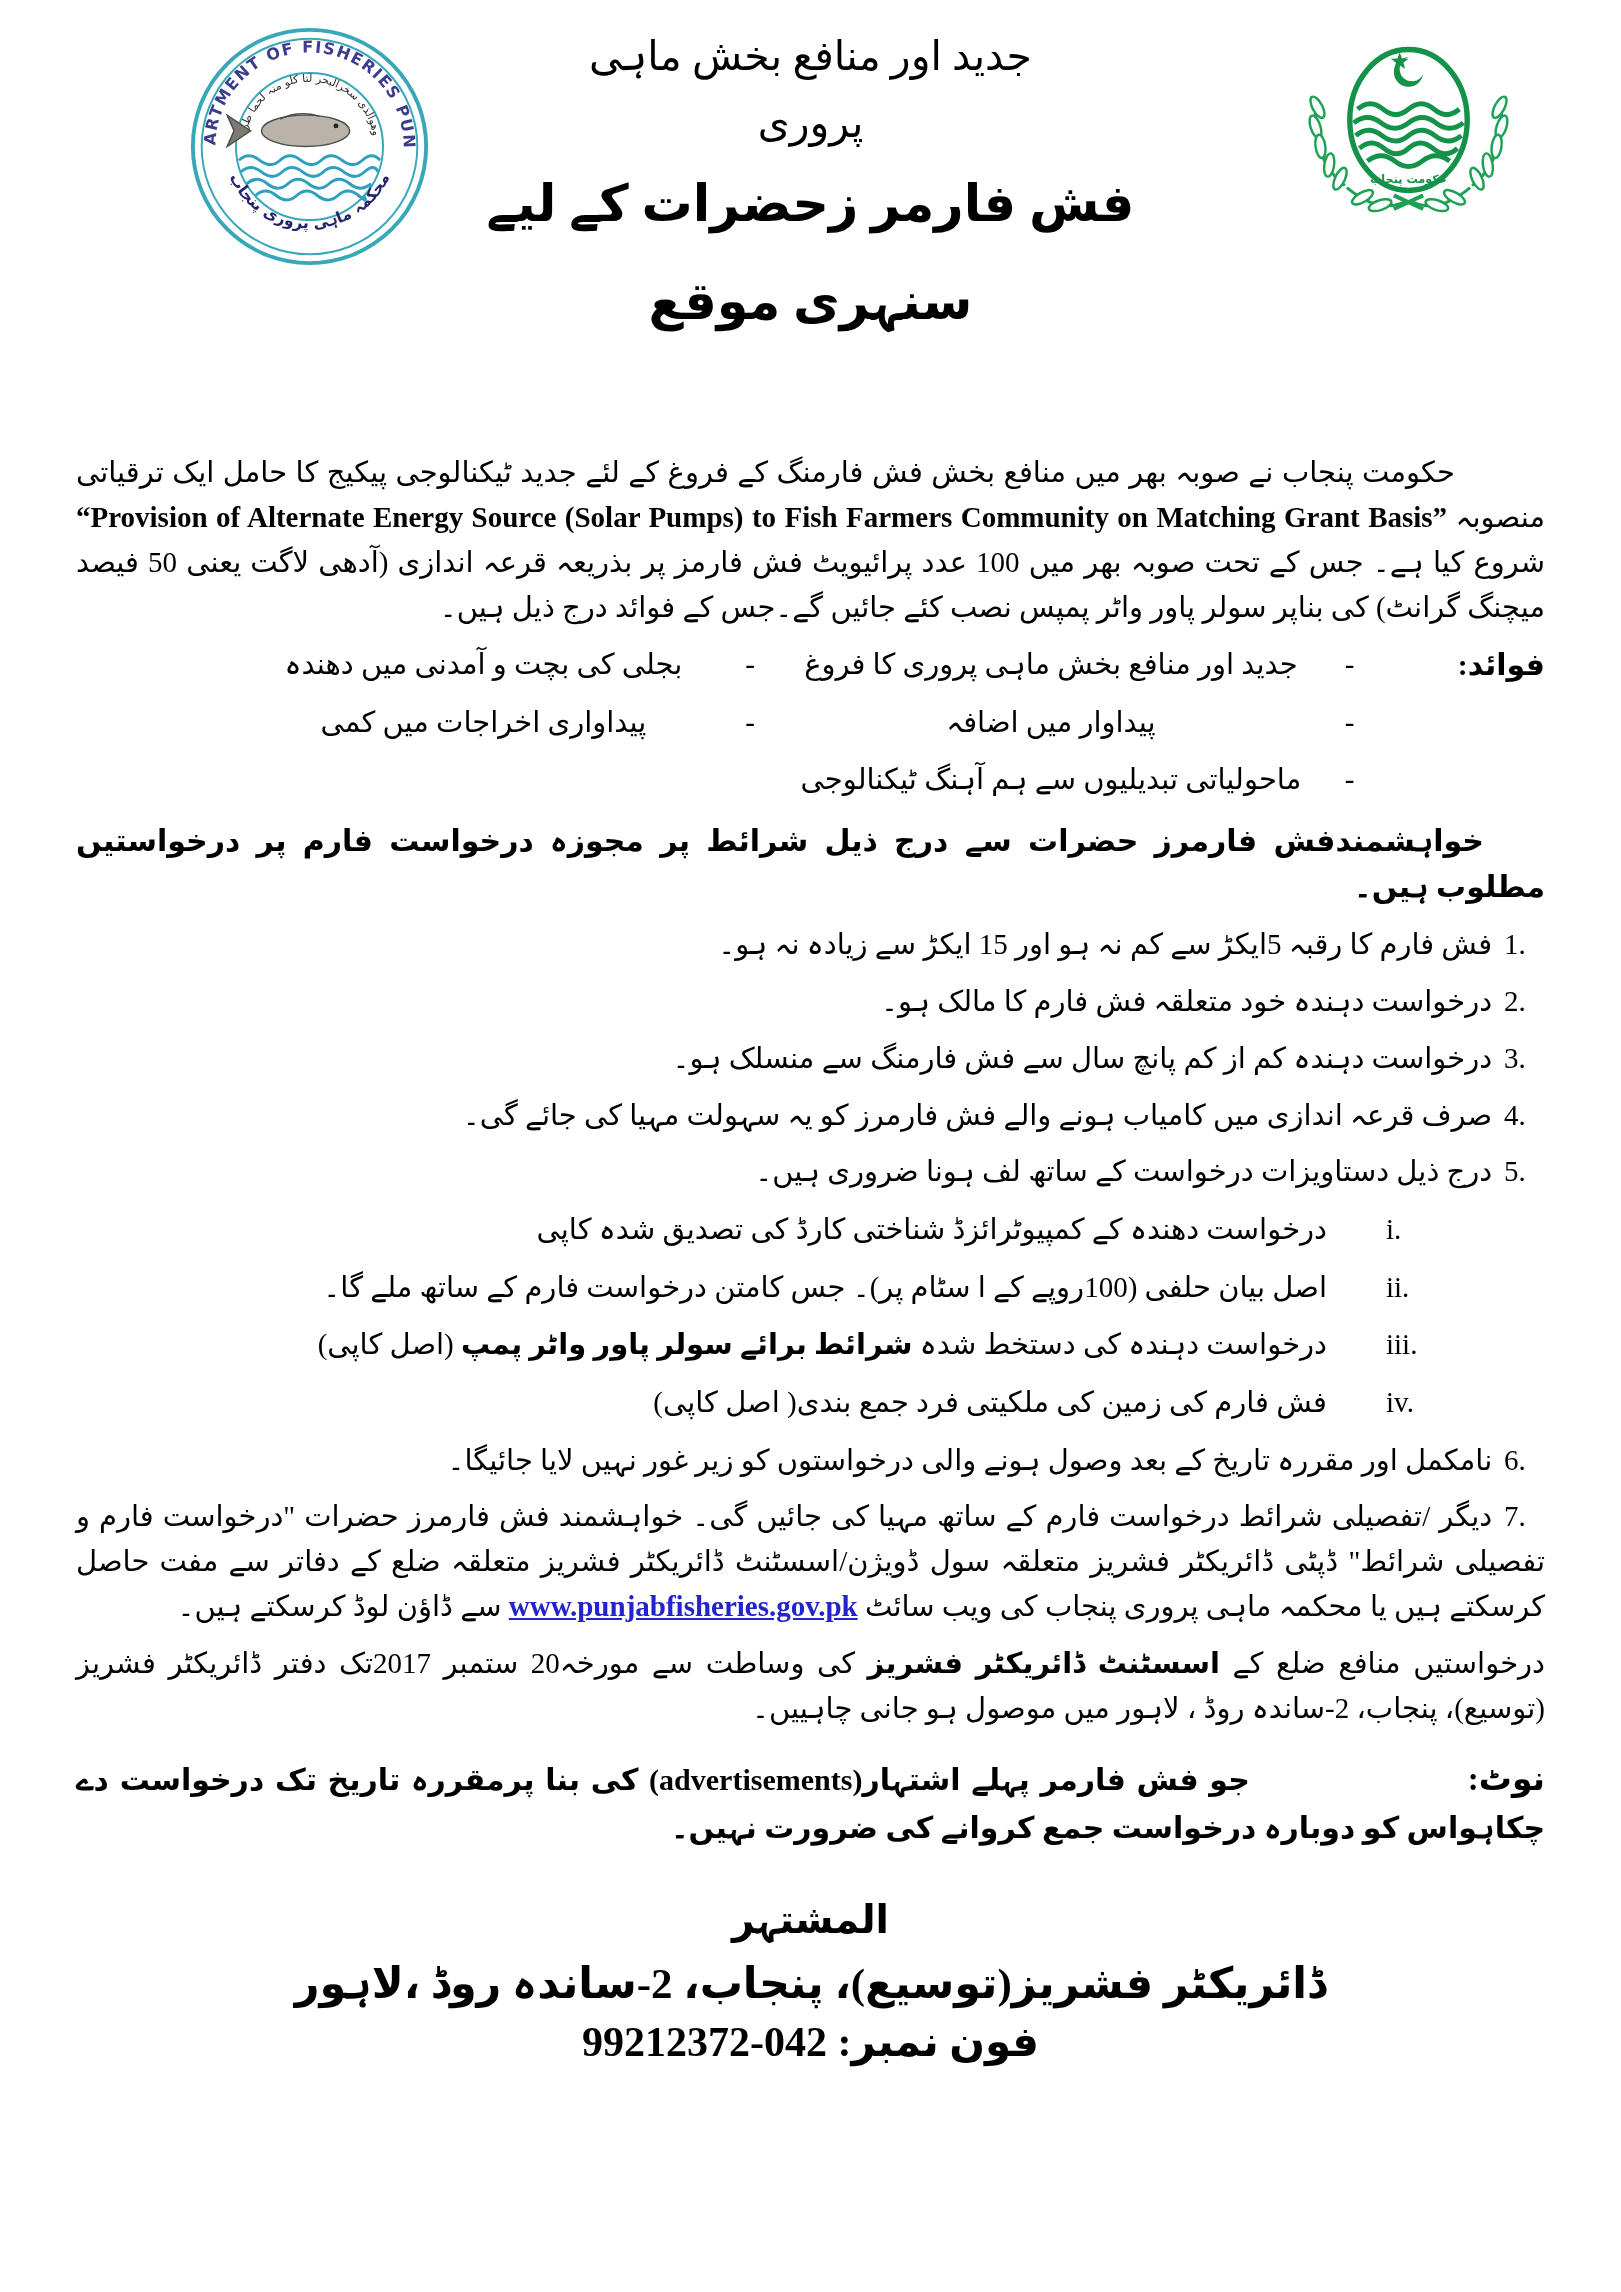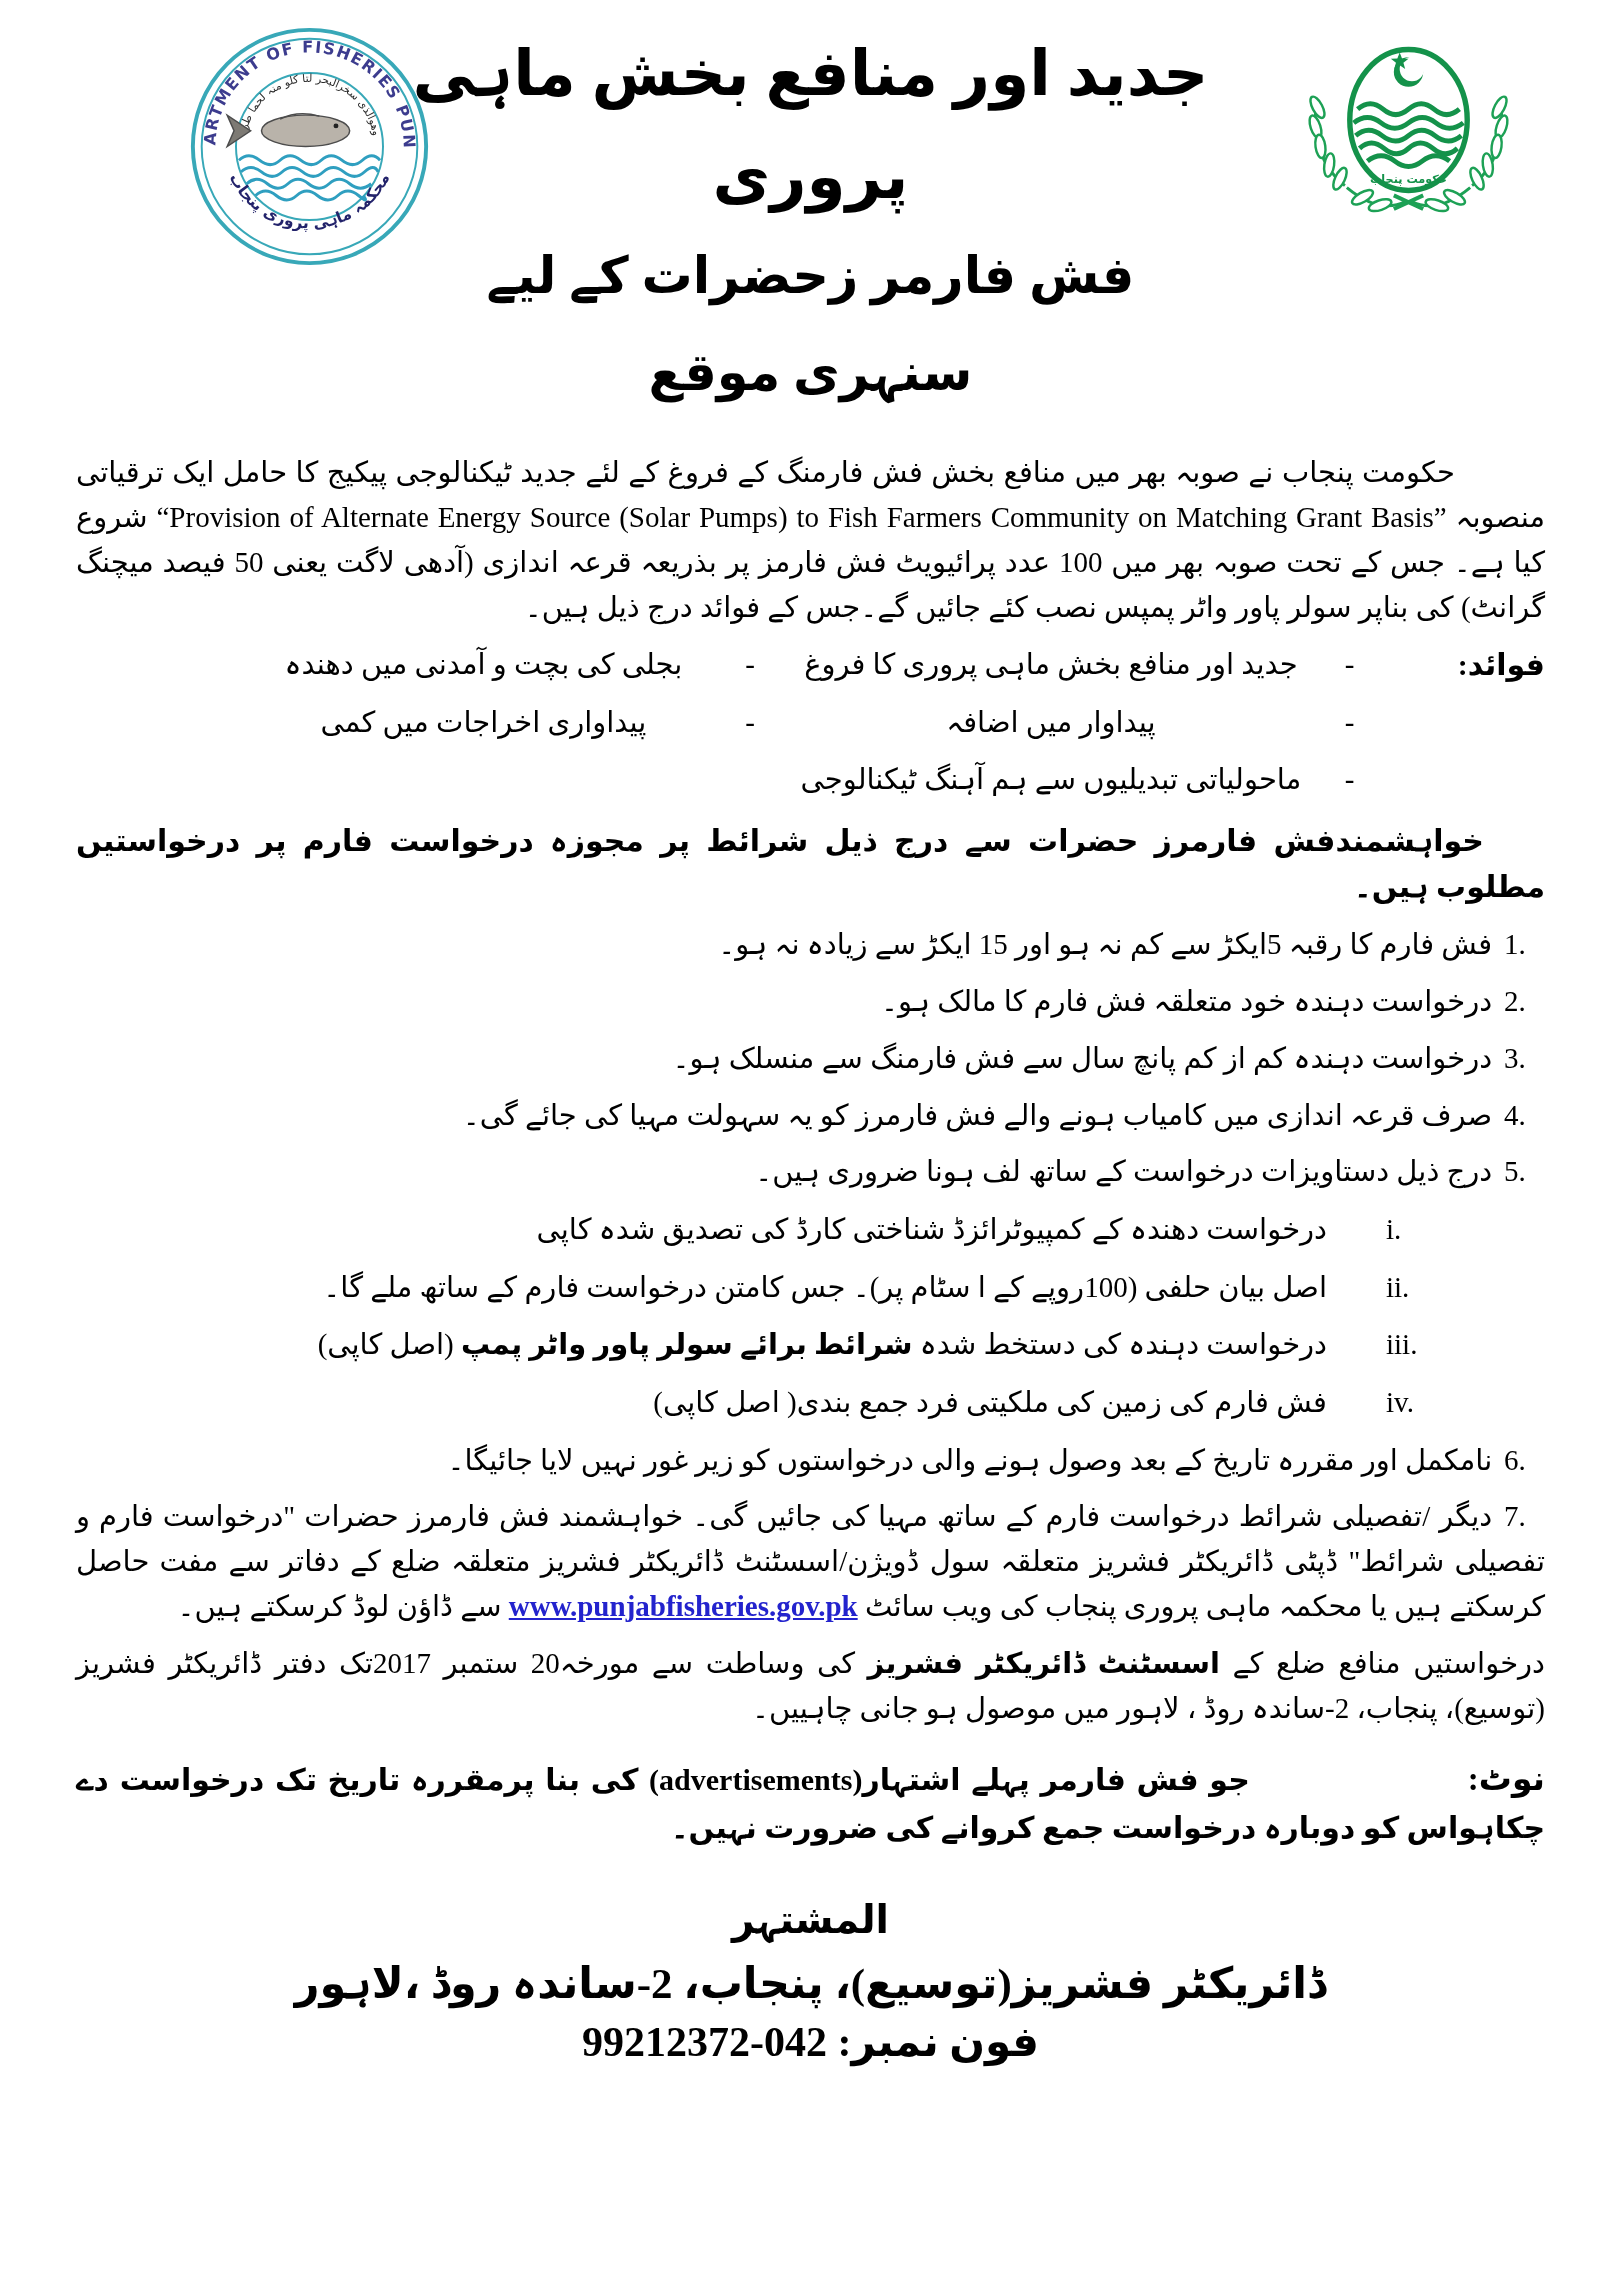--- a/index.html
+++ b/index.html
@@ -7,27 +7,27 @@
   .page{
     position:relative;width:1621px;height:2293px;box-sizing:border-box;
     padding:17.6px 76px 0;
     font-family:"Liberation Serif","DejaVu Sans",serif;color:#000;
   }
   
   .header{position:relative;height:427px;}
   .seal{position:absolute;left:110px;top:5.9px;}
   .crest{position:absolute;right:7.8px;top:9.8px;}
   .title{direction:rtl;text-align:center;padding-top:5.9px;}
-  .t-big{font-size:63px;font-weight:bold;line-height:1.62;}
+  .t-big{font-size:41px;font-weight:normal;line-height:1.62;}
   .t-mid{font-size:51px;font-weight:bold;line-height:1.92;}
   
   .main{direction:rtl;text-align:justify;font-size:29px;line-height:1.55;}
   .para{margin:5.9px 0;}
   .intro-para{text-indent:90px;}
-  .en{font-family:"Liberation Serif",serif;font-weight:normal;direction:ltr;unicode-bidi:isolate;}
+  .en{font-family:"Liberation Serif",serif;font-weight:bold;direction:ltr;unicode-bidi:isolate;}
   
   .benefits{display:grid;grid-template-columns:165px 574px 510px;column-gap:25.5px;row-gap:11.8px;
             margin:11.8px 0 7.8px;}
   .b-label{font-weight:bold;font-size:30px;}
   .b-item{display:flex;gap:23.5px;align-items:flex-start;}
   .b-dash{flex:none;}
   .b-text{flex:1;text-align:center;}
   
   .req-intro{font-weight:bold;font-size:30px;text-indent:61px;margin:15.7px 0 9.8px;}
   

